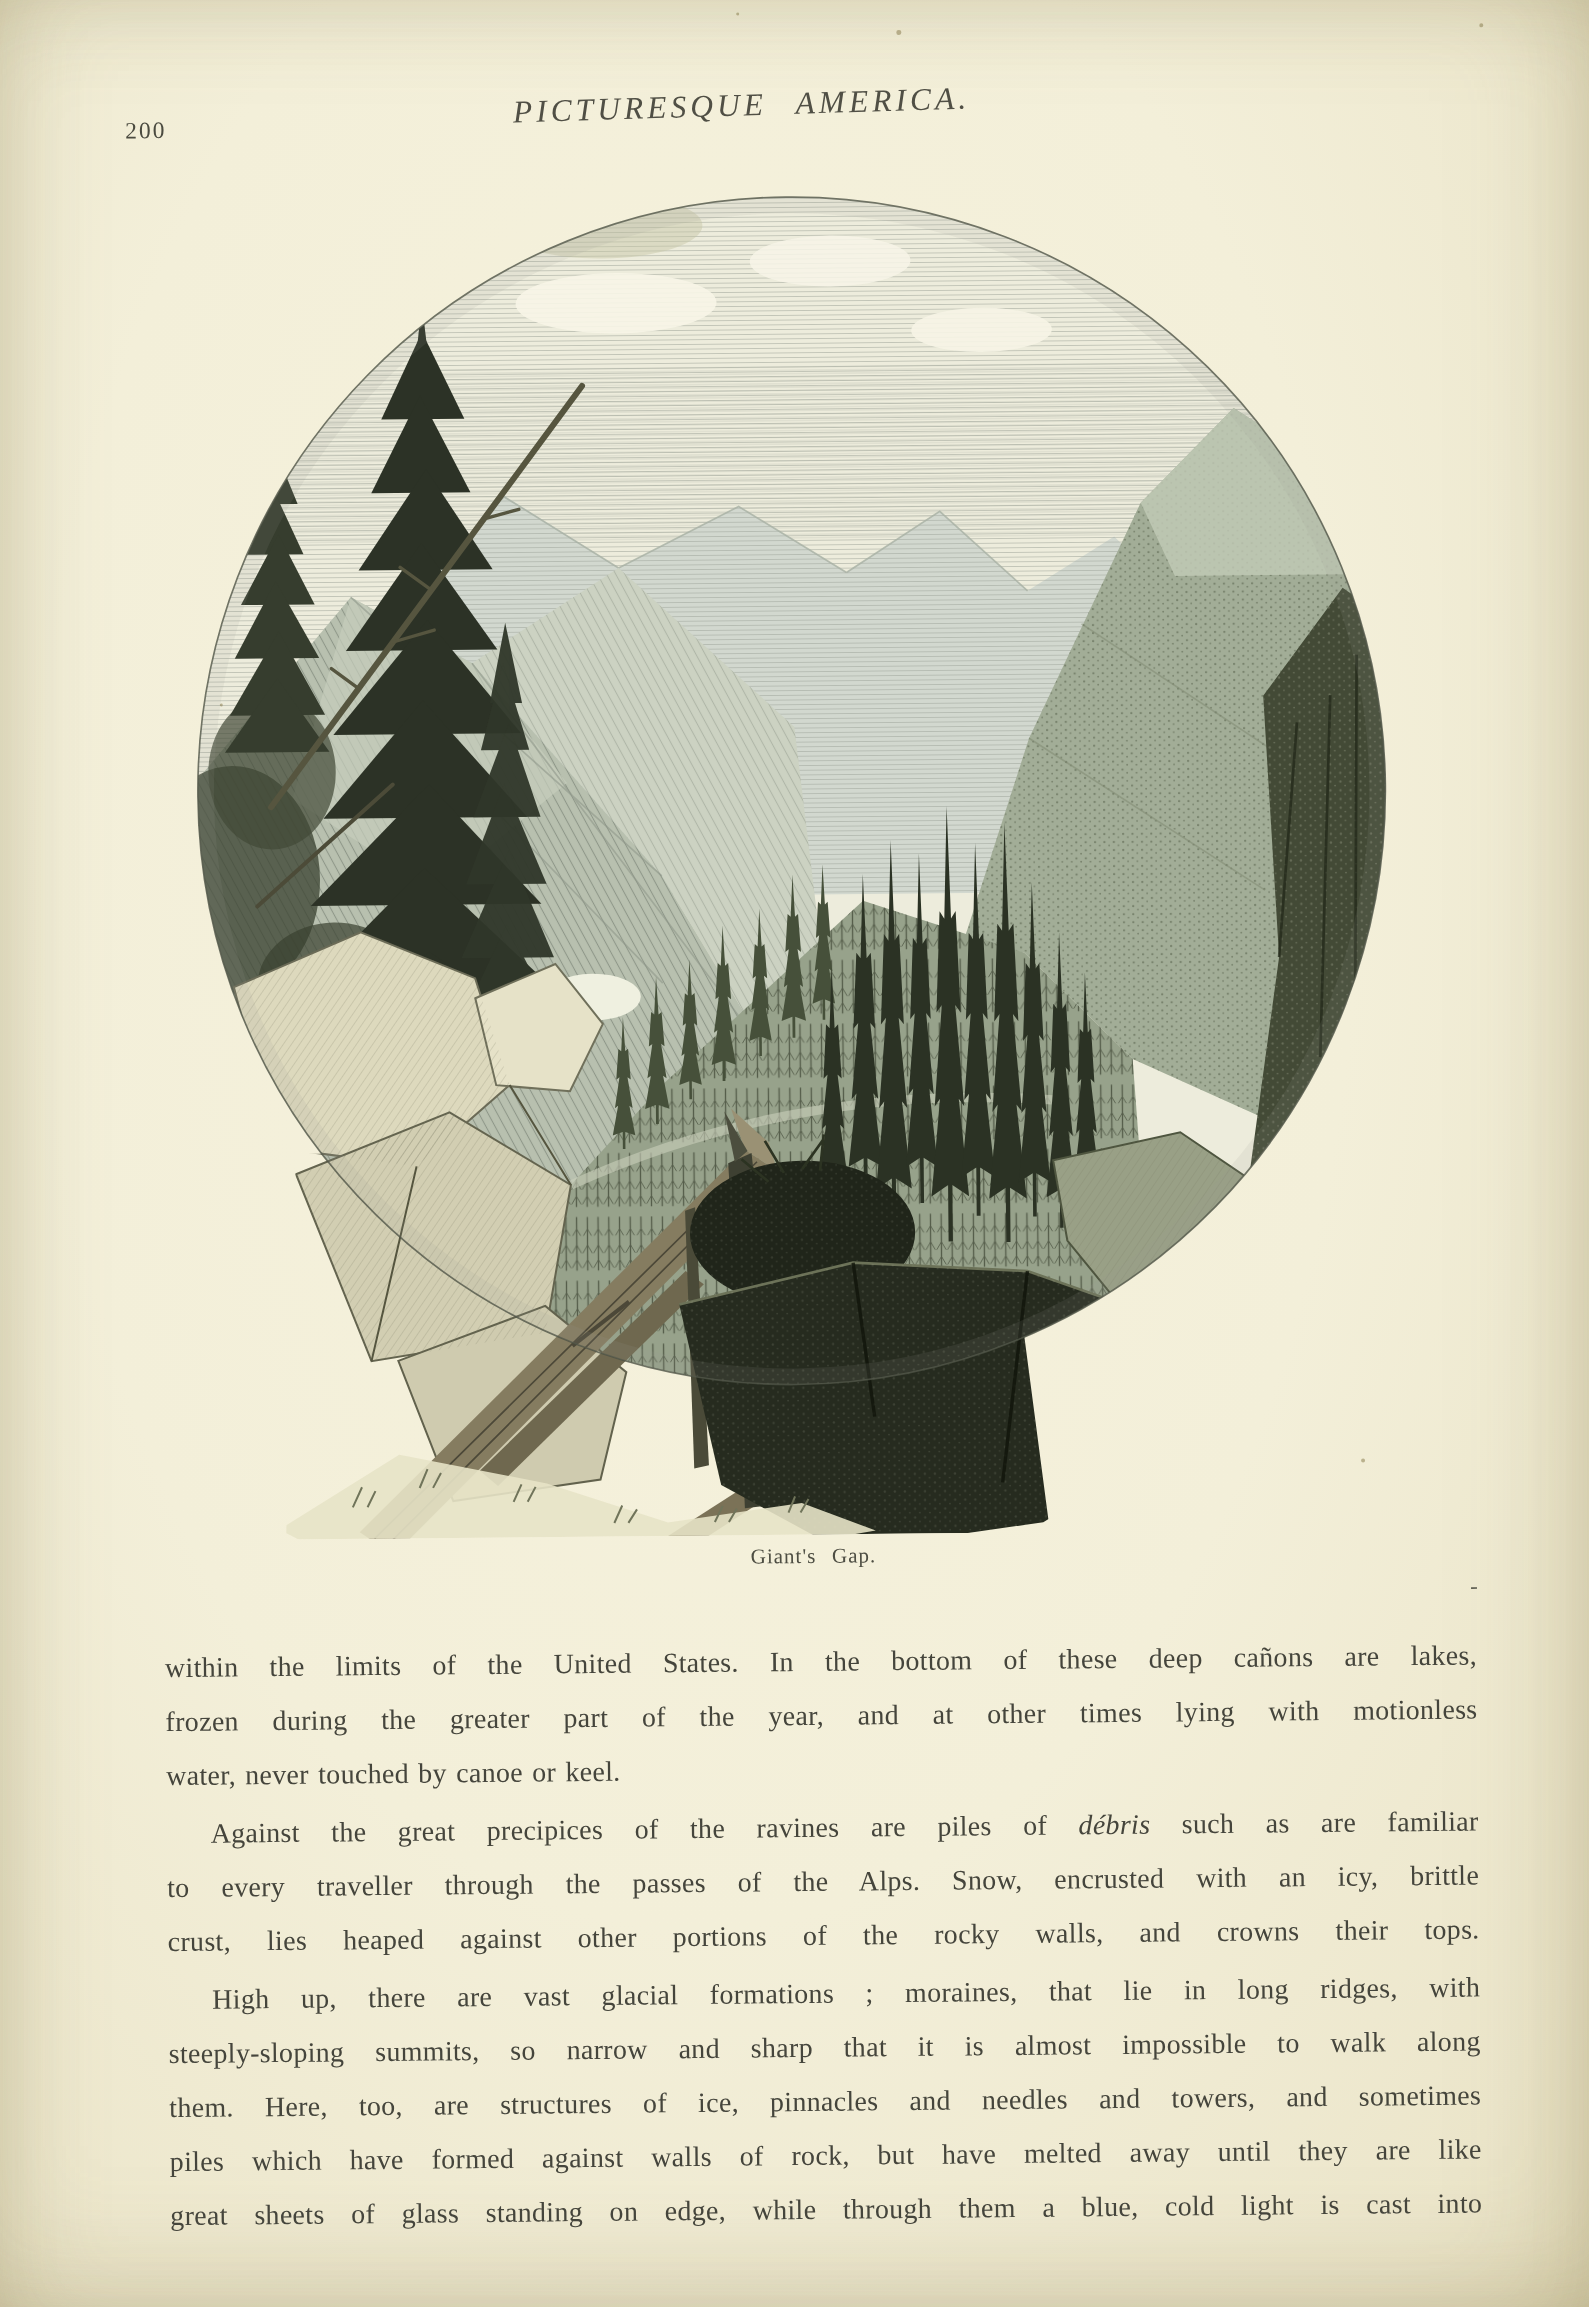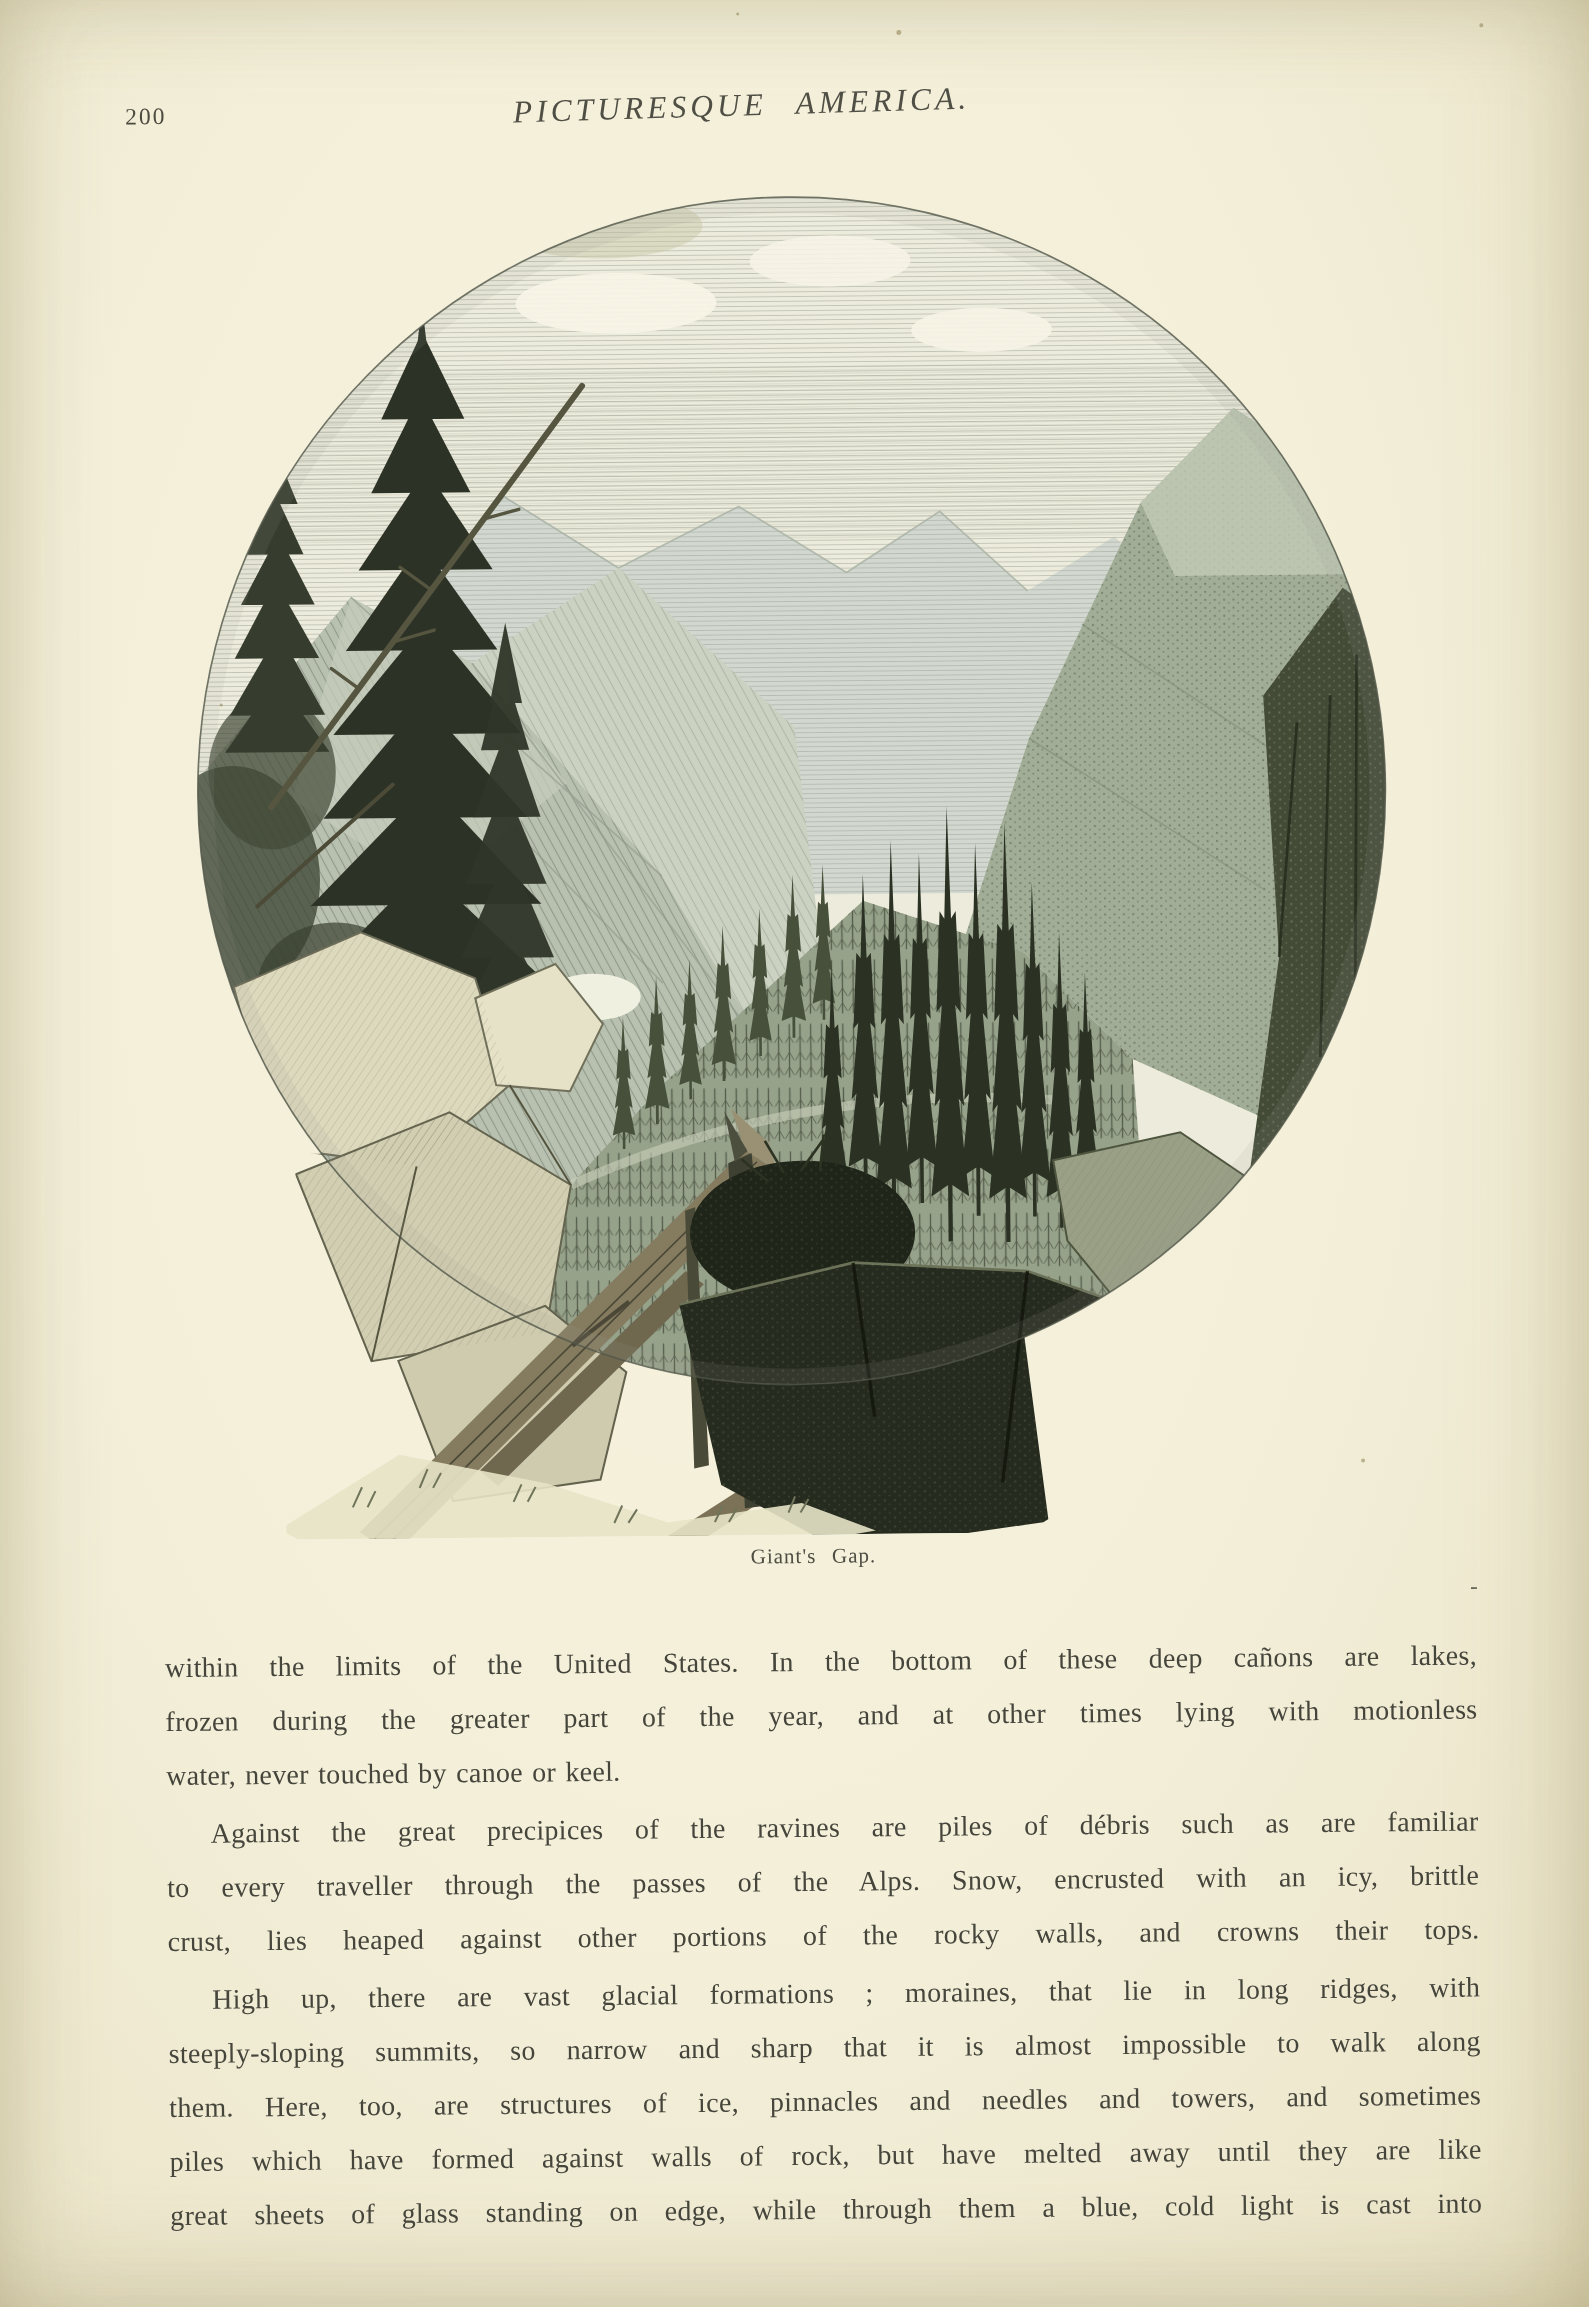--- a/index.html
+++ b/index.html
@@ -12,21 +12,21 @@
     position:absolute;inset:0;
     background:radial-gradient(ellipse at 44% 38%, #f6f2dd 0%, #f3efd9 52%, #ece6cb 88%, #e6dfc0 100%);
     box-shadow:
       inset 47px 0 107px -47px rgba(150,138,92,.30),
       inset -60px 0 134px -60px rgba(150,138,92,.34),
       inset 0 -60px 134px -60px rgba(150,138,92,.28),
       inset 0 47px 107px -47px rgba(150,138,92,.18);
   }
   .page-inner{position:absolute;inset:0;transform:rotate(-0.55deg);transform-origin:50% 45%;}
   .page-number{
-    position:absolute;left:134px;top:97px;
+    position:absolute;left:134px;top:111px;
     font-size:23.5px;letter-spacing:2px;color:#4b4b40;text-align:center;
   }
   .running-header{
     position:absolute;left:429px;top:87px;width:643px;text-align:center;
     font-style:italic;font-size:31.5px;letter-spacing:4px;word-spacing:17.4px;
     color:#504f45;transform:rotate(-1.2deg);
   }
   .engraving-wrap{position:absolute;left:194px;top:191px;width:1200px;height:1347px;}
   .engraving-wrap svg{display:block;width:100%;height:100%;}
   .caption{
@@ -34,21 +34,21 @@
     font-size:21px;color:#4e4e43;letter-spacing:1px;word-spacing:9.4px;
   }
   .body-text{
     position:absolute;left:159px;top:1635px;width:1312px;
     font-size:28px;line-height:54px;color:#45453c;letter-spacing:0.3px;word-spacing:2px;
   }
   .para{margin:0 0 4px 0;}
   .tline{white-space:normal;}
   .tline.j{text-align:justify;text-align-last:justify;}
   .tline.ind{text-indent:44px;}
-  .it{}
+  .it{font-style:italic;}
   .speck{position:absolute;border-radius:50%;background:#8d7f52;opacity:.55;}
   .artifact-dash{position:absolute;left:1465px;top:1580px;font-size:23px;color:#5a5a4e;}
 </style>
 </head>
 <body>
 
 <div class="page">
   <div class="page-inner">
 
     <div class="page-number">200</div>

